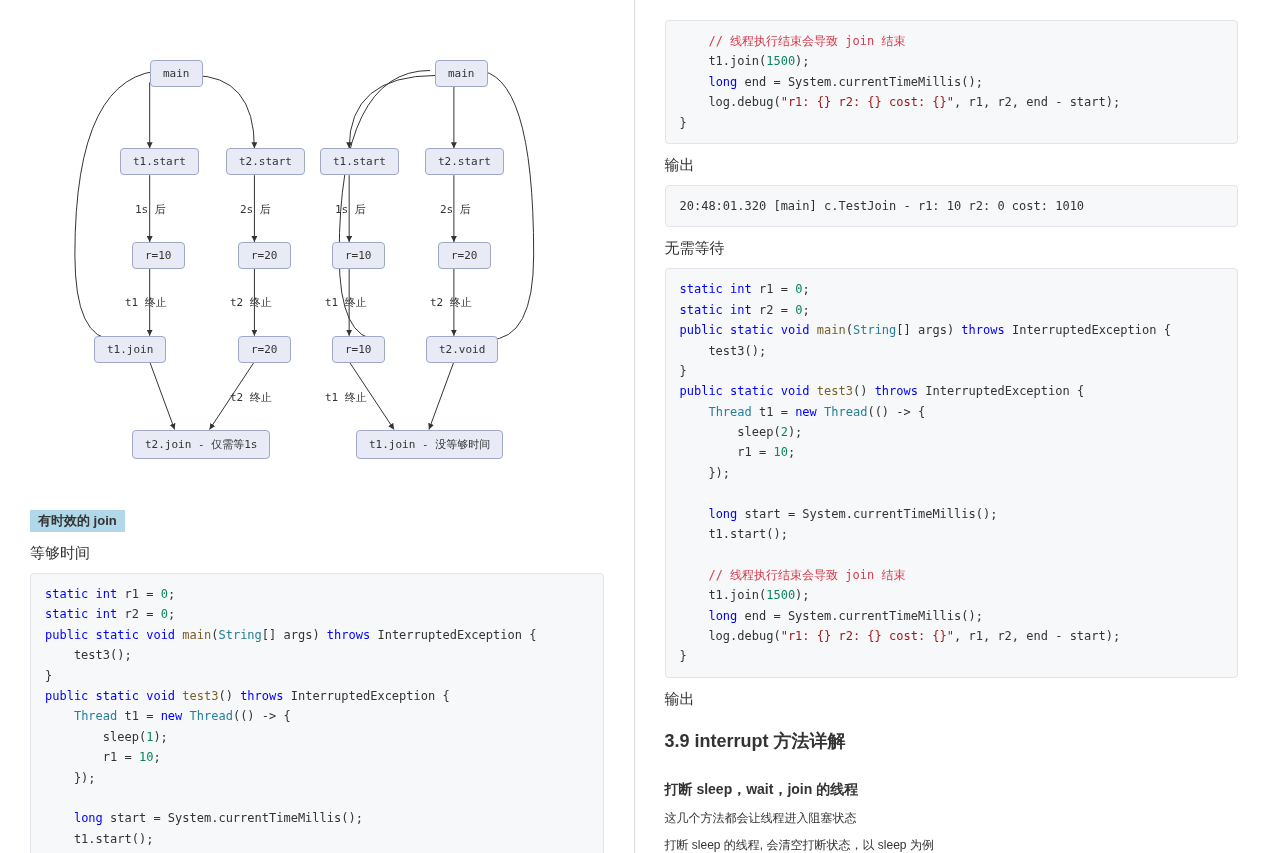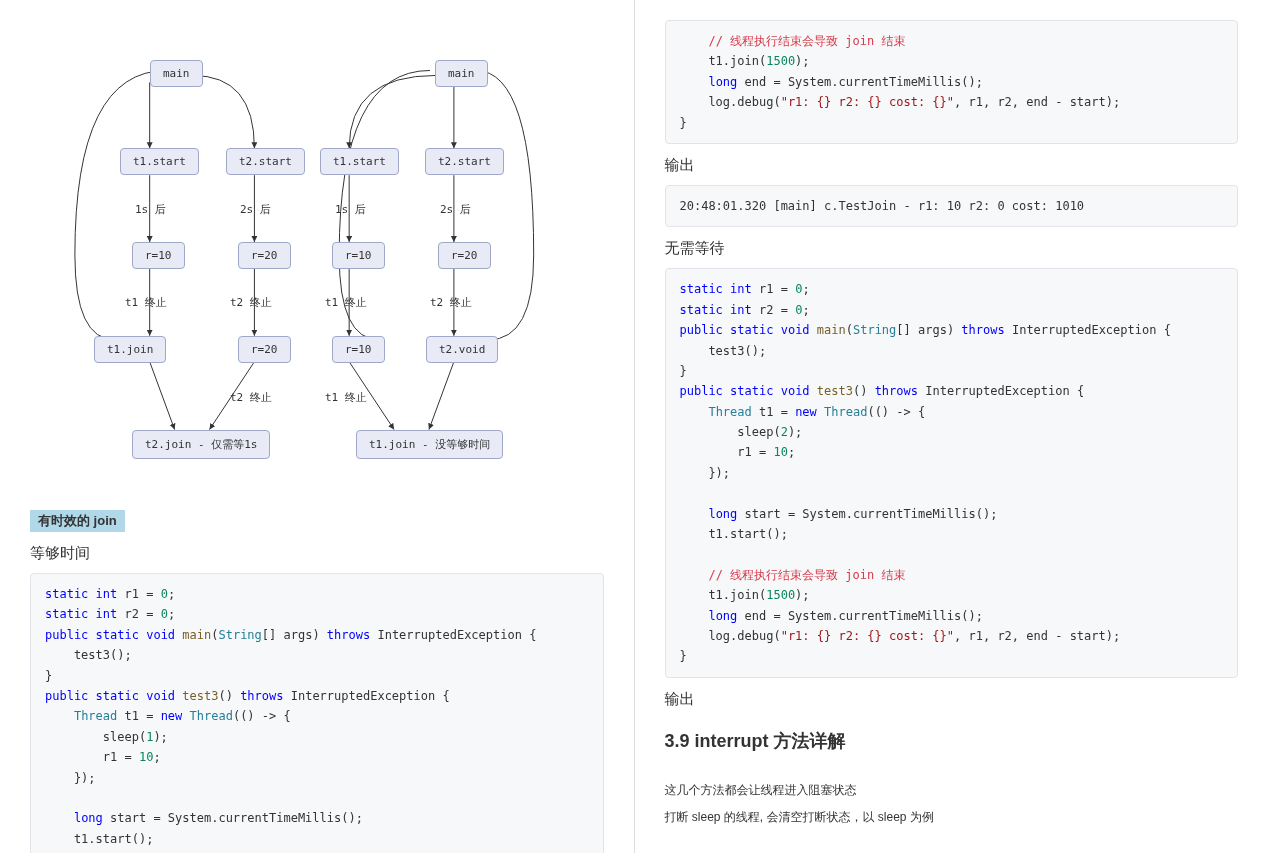--- a/index.html
+++ b/index.html
@@ -135,16 +135,17 @@
 
     <span class="cmt">// 线程执行结束会导致 join 结束</span>
     t1.join(<span class="num">1500</span>);
     <span class="kw">long</span> end = System.currentTimeMillis();
     log.debug(<span class="str">"r1: {} r2: {} cost: {}"</span>, r1, r2, end - start);
 }</div>
 
   <div class="subsection">输出</div>
 
   <h2>3.9 interrupt 方法详解</h2>
+  <h3>打断 sleep，wait，join 的线程</h3>
   <p>这几个方法都会让线程进入阻塞状态</p>
   <p>打断 sleep 的线程, 会清空打断状态，以 sleep 为例</p>
 </div>
 </div>
 
 </body></html>

